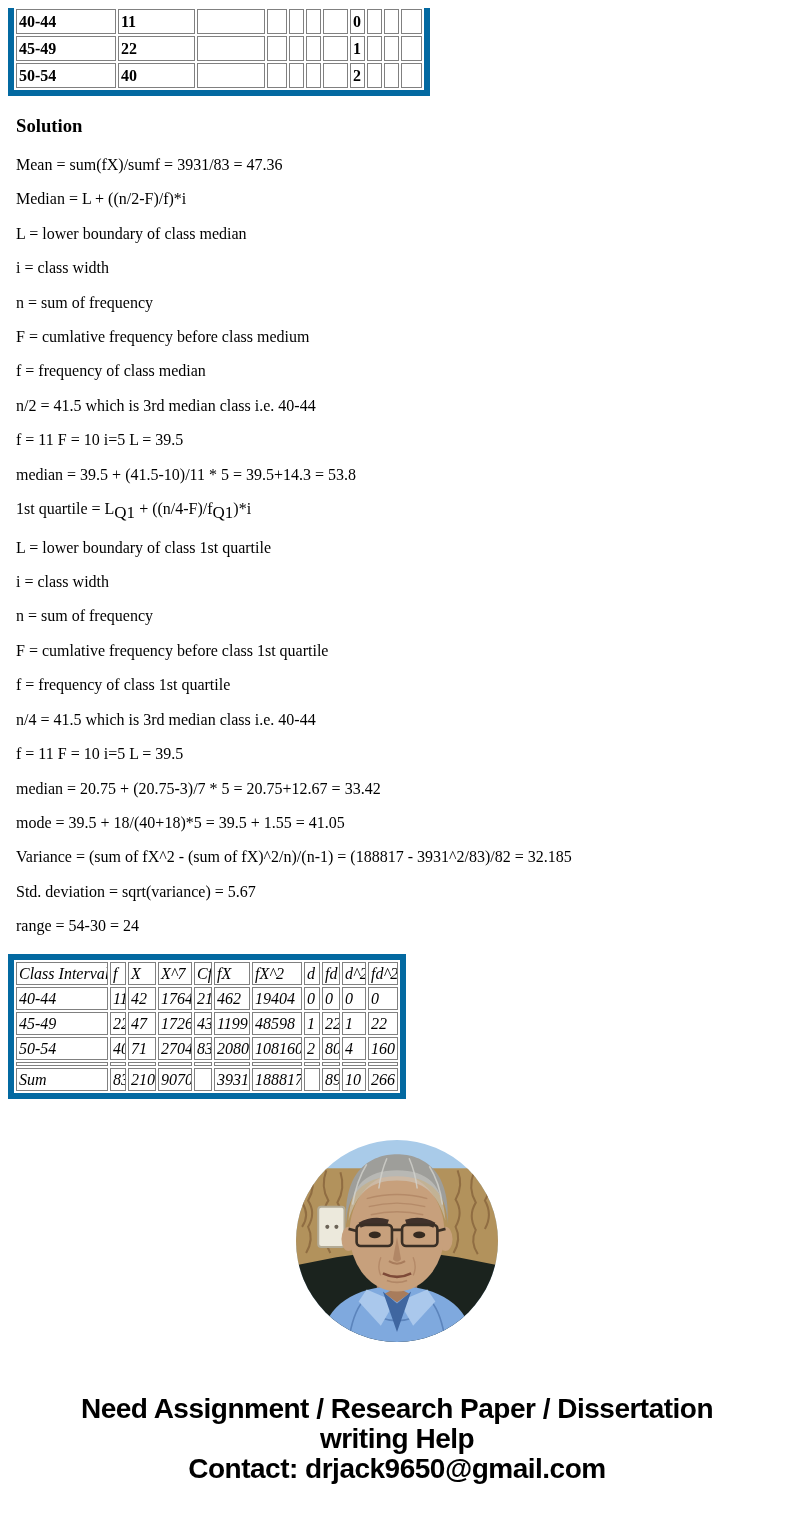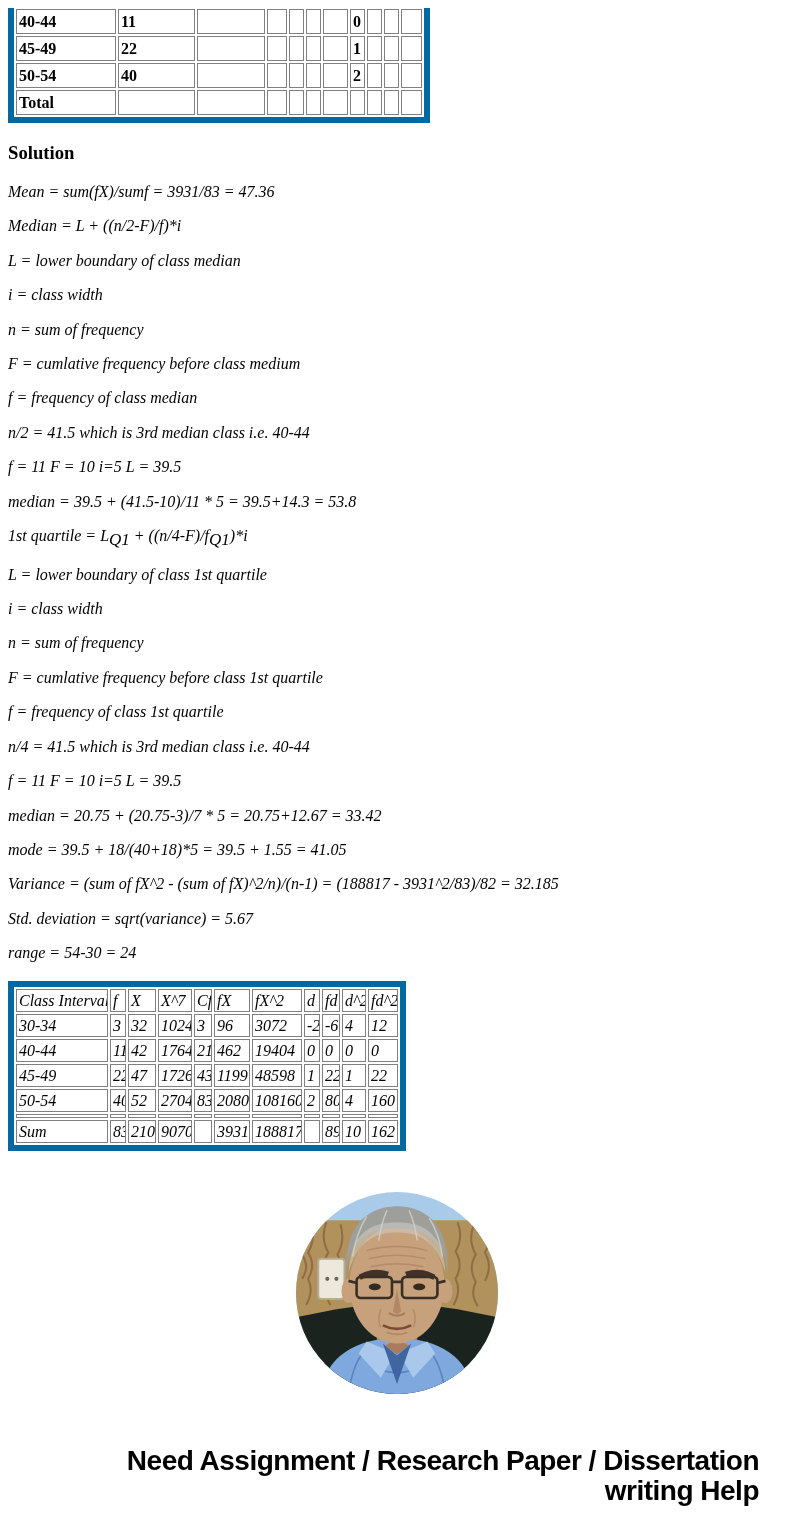--- a/index.html
+++ b/index.html
@@ -35,43 +35,43 @@
   table.top-table td { font-weight: bold; padding: 2px 1px 2px 2px; }
 
   
   table.stats-table { width: 388px; margin-top: 18px; font-style: italic; }
   tr.spacer td { height: 2px; padding: 0; line-height: 2px; }
 
   
   h3.solution {
     font-size: 18.7px;
     font-weight: bold;
-    margin: 19px 0;
-  }
-  p.line { margin: 16px 0; line-height: 18.4px; font-style: italic; }
+    margin: 19px 8px;
+  }
+  p.line { margin: 16px 8px; line-height: 18.4px; }
   sub { font-size: 17px; }
 
   
   .photo-wrap {
     margin: 41px 0 0 0;
     text-align: center;
   }
   .photo-wrap svg { display: inline-block; vertical-align: top; }
 
   
   .footer {
     margin-top: 52px;
     text-align: center;
     font-family: "Liberation Sans", "DejaVu Sans", sans-serif;
     font-weight: bold;
     font-size: 28px;
     line-height: 30px;
     letter-spacing: -0.5px;
   }
-  .footer-heading { max-width: 724px; margin: 16px auto; text-align: right; }
+  .footer-heading { max-width: 724px; margin: 0 auto; }
   .footer-contact { margin: 0 auto; }
 </style>
 </head>
 <body>
 
 <div class="cut">
   <table class="top-table">
     <colgroup>
       <col style="width:100px">
         <col style="width:77px">
@@ -118,33 +118,20 @@
           <td></td>
           <td></td>
           <td></td>
           <td></td>
           <td></td>
           <td>2</td>
           <td></td>
           <td></td>
           <td></td>
         </tr>
-        <tr>
-          <td>Total</td>
-          <td></td>
-          <td></td>
-          <td></td>
-          <td></td>
-          <td></td>
-          <td></td>
-          <td></td>
-          <td></td>
-          <td></td>
-          <td></td>
-        </tr>
       </tbody>
   </table>
 </div>
 
 <h3 class="solution">Solution</h3>
 
 <p class="line">Mean = sum(fX)/sumf = 3931/83 = 47.36</p>
 <p class="line">Median = L + ((n/2-F)/f)*i</p>
 <p class="line">L = lower boundary of class median</p>
 <p class="line">i = class width</p>
@@ -194,33 +181,20 @@
         <td>fX</td>
         <td>fX^2</td>
         <td>d</td>
         <td>fd</td>
         <td>d^2</td>
         <td>fd^2</td>
       </tr>
     </tbody>
   <tbody>
       <tr>
-        <td>30-34</td>
-        <td>3</td>
-        <td>32</td>
-        <td>1024</td>
-        <td>3</td>
-        <td>96</td>
-        <td>3072</td>
-        <td>-2</td>
-        <td>-6</td>
-        <td>4</td>
-        <td>12</td>
-      </tr>
-      <tr>
         <td>40-44</td>
         <td>11</td>
         <td>42</td>
         <td>1764</td>
         <td>21</td>
         <td>462</td>
         <td>19404</td>
         <td>0</td>
         <td>0</td>
         <td>0</td>
@@ -235,21 +209,21 @@
         <td>1199</td>
         <td>48598</td>
         <td>1</td>
         <td>22</td>
         <td>1</td>
         <td>22</td>
       </tr>
       <tr>
         <td>50-54</td>
         <td>40</td>
-        <td>52</td>
+        <td>71</td>
         <td>2704</td>
         <td>83</td>
         <td>2080</td>
         <td>108160</td>
         <td>2</td>
         <td>80</td>
         <td>4</td>
         <td>160</td>
       </tr>
     </tbody>
@@ -273,21 +247,21 @@
         <td>Sum</td>
         <td>83</td>
         <td>210</td>
         <td>9070</td>
         <td></td>
         <td>3931</td>
         <td>188817</td>
         <td></td>
         <td>89</td>
         <td>10</td>
-        <td>162</td>
+        <td>266</td>
       </tr>
     </tbody>
 </table>
 
 <figure class="photo-wrap">
   <svg width="202" height="202" viewBox="0 0 200 200" aria-hidden="true">
     <defs>
       <clipPath id="circ">
           <circle cx="100" cy="100" r="100"></circle>
         </clipPath>

